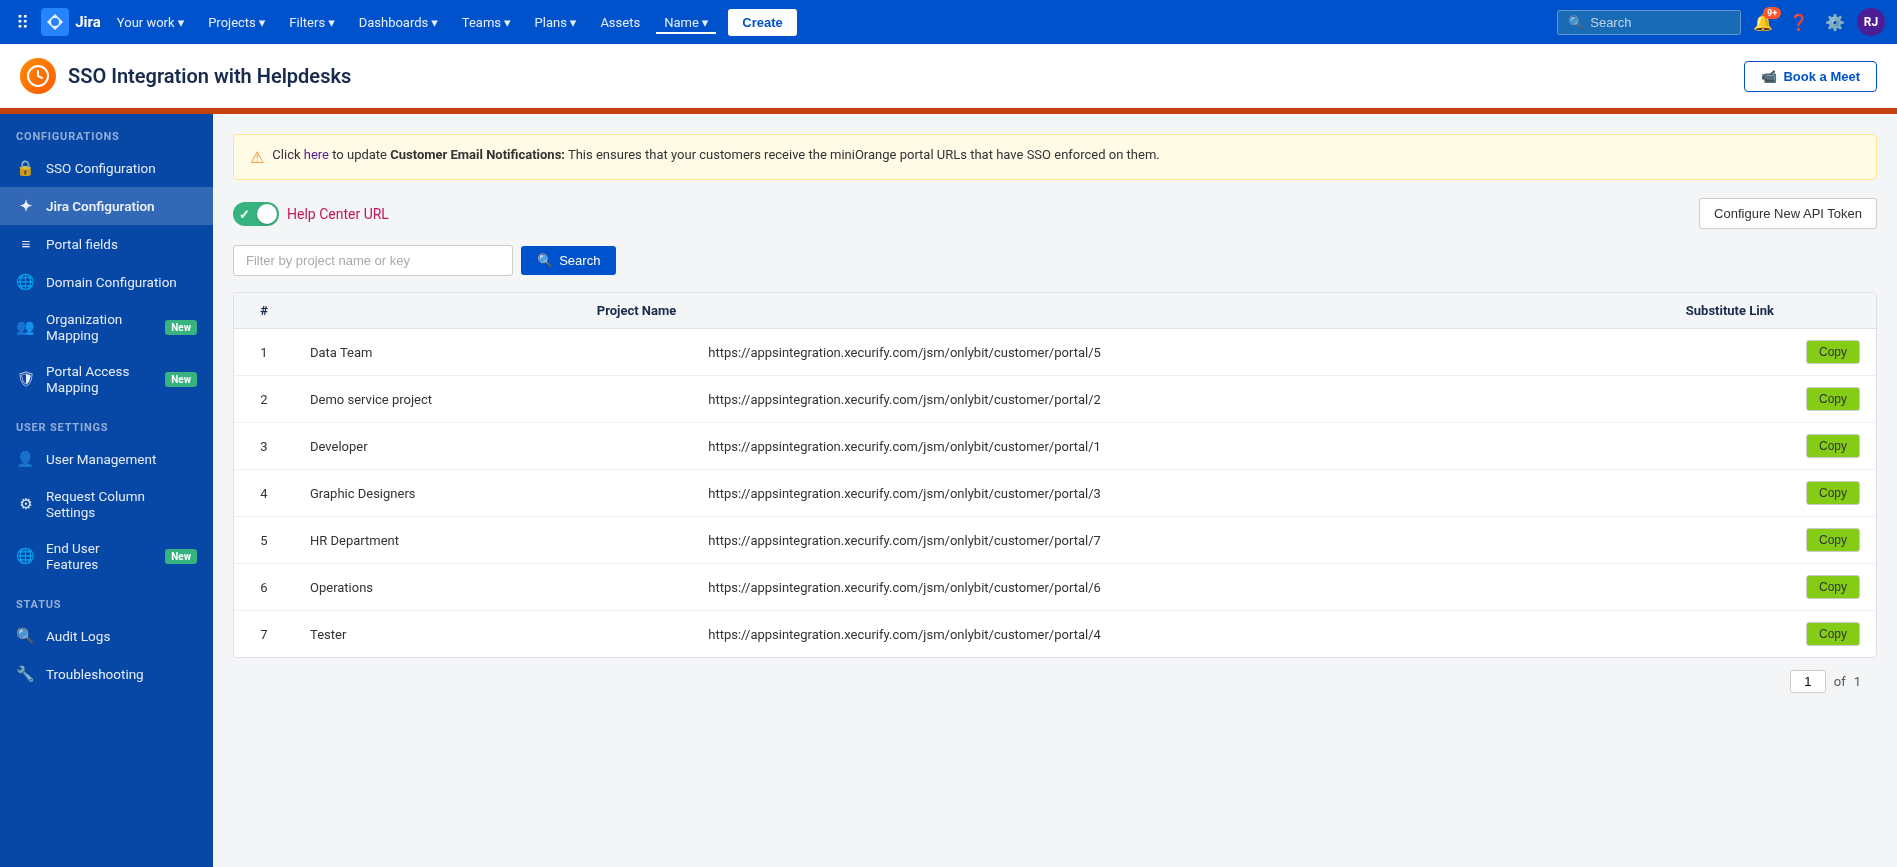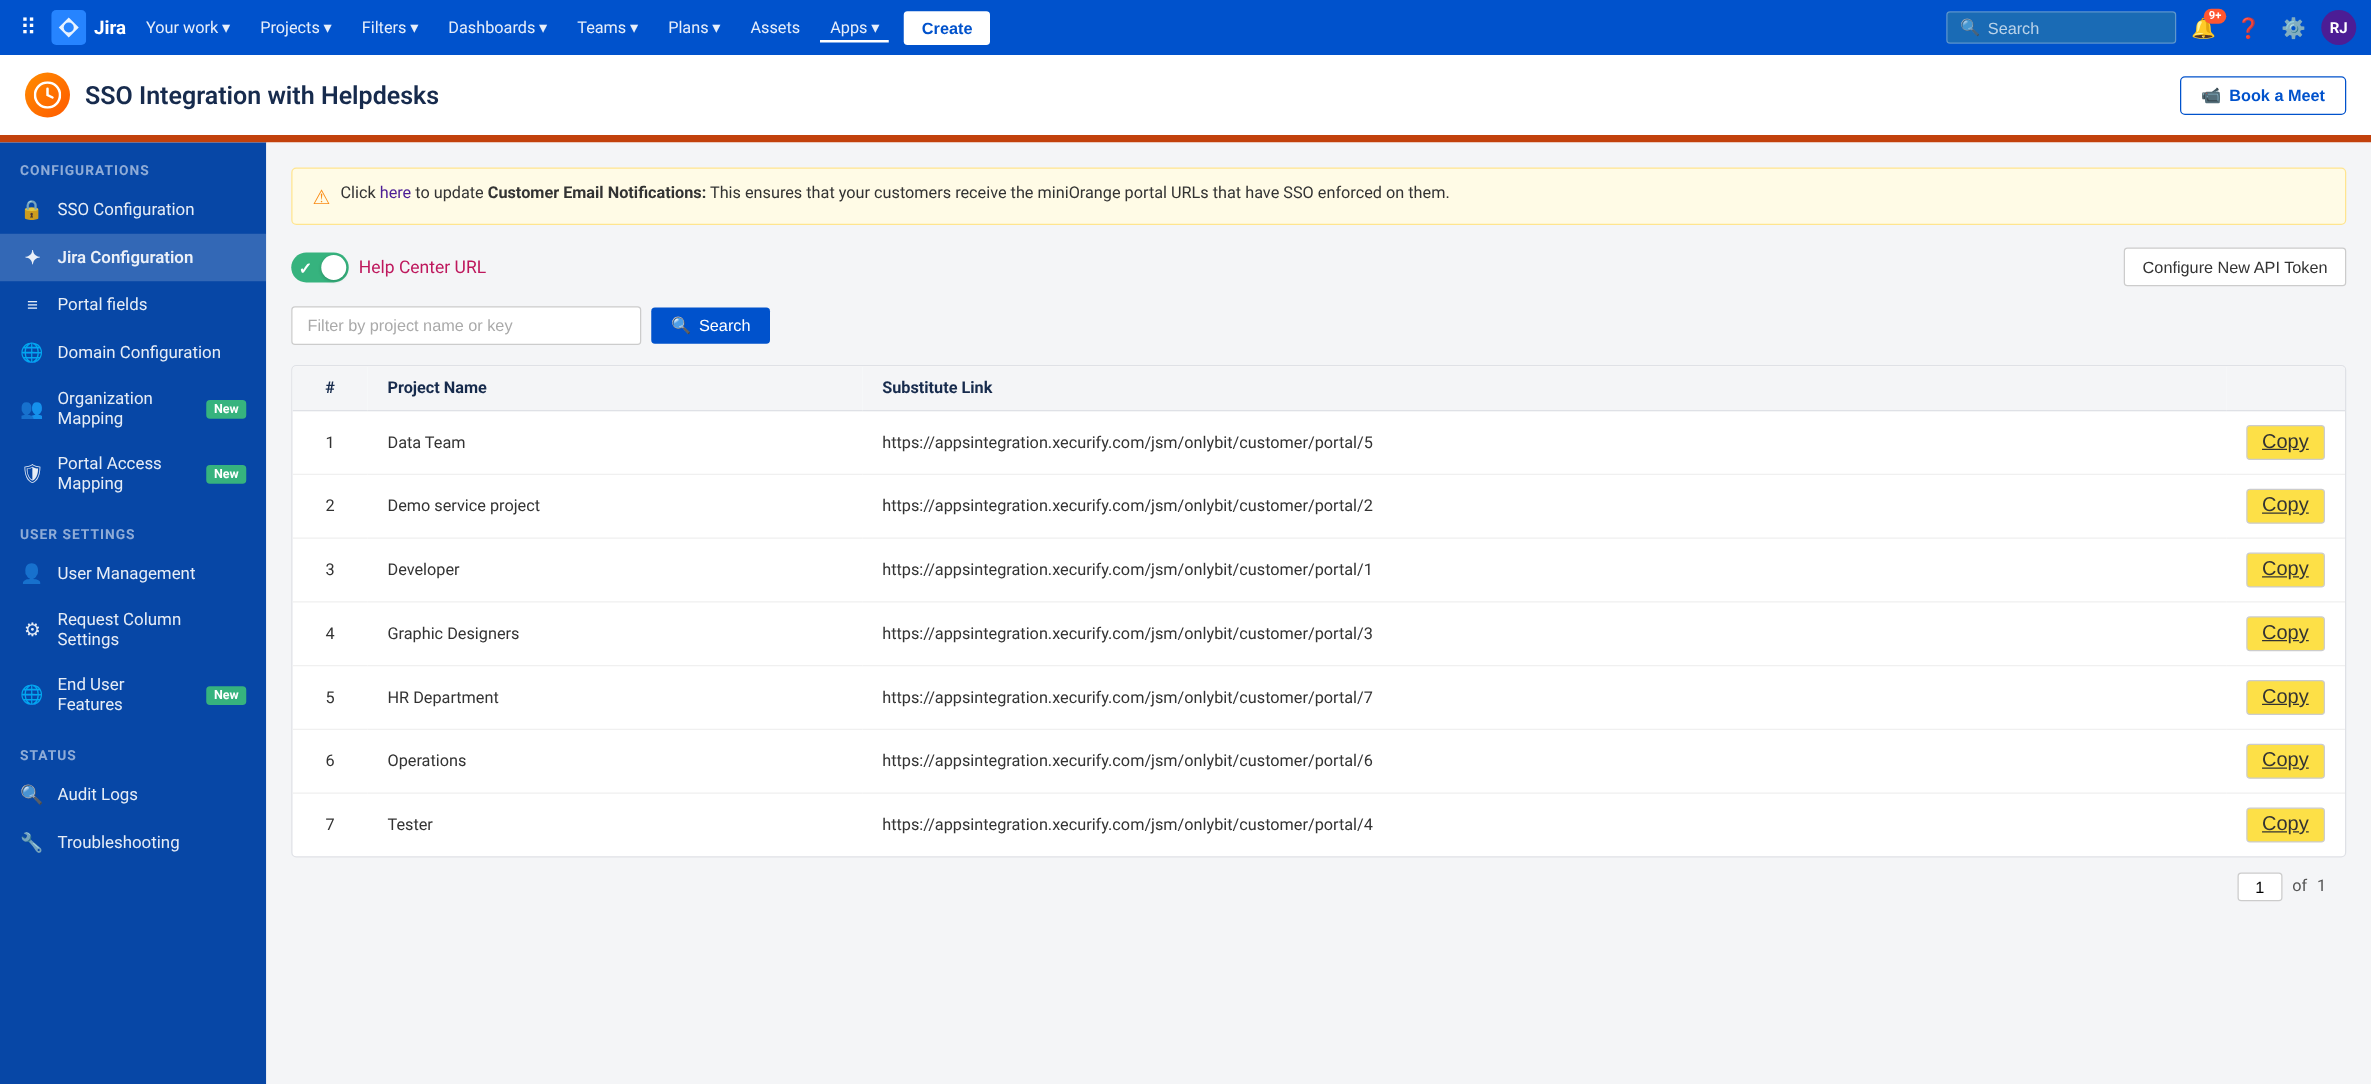--- a/index.html
+++ b/index.html
@@ -65,26 +65,26 @@
 
     
     .search-row { display: flex; align-items: center; gap: 8px; margin-bottom: 16px; }
     .filter-input { border: 1px solid #ccc; border-radius: 3px; padding: 7px 12px; font-size: 13px; width: 280px; outline: none; color: #555; }
     .filter-input::placeholder { color: #aaa; }
     .search-btn { background: #0052cc; color: white; border: none; border-radius: 3px; padding: 7px 16px; font-size: 13px; font-weight: 500; cursor: pointer; display: flex; align-items: center; gap: 6px; }
 
     
     .table-container { background: white; border: 1px solid #dfe1e6; border-radius: 4px; overflow: hidden; }
     .table { width: 100%; border-collapse: collapse; }
-    .table th { background: #f4f5f7; padding: 10px 16px; text-align: left; font-size: 13px; font-weight: 700; color: #172b4d; border-bottom: 1px solid #dfe1e6; }
+    .table th { background: #f4f5f7; padding: 10px 16px; text-align: right; font-size: 13px; font-weight: 700; color: #172b4d; border-bottom: 1px solid #dfe1e6; }
     .table th.center { text-align: center; }
     .table td { padding: 11px 16px; font-size: 13px; color: #333; border-bottom: 1px solid #f0f0f0; }
     .table td.center { text-align: center; }
     .table tr:last-child td { border-bottom: none; }
-    .copy-btn { background: #fde047; border: 1px solid #ccc; color: #333; font-size: 16px; padding: 4px 12px; border-radius: 3px; cursor: pointer; text-decoration: underline; }
+    .copy-btn { background: #84cc16; border: 1px solid #ccc; color: #333; font-size: 12px; padding: 4px 12px; border-radius: 3px; cursor: pointer; }
 
     
     .pagination { display: flex; justify-content: flex-end; align-items: center; gap: 8px; padding: 12px 16px; font-size: 13px; color: #555; }
     .page-input { width: 36px; text-align: center; border: 1px solid #ccc; border-radius: 3px; padding: 3px 6px; font-size: 13px; }
   </style>
 </head>
 <body>
 
 <nav class="top-nav">
   <div class="top-nav-left">
@@ -118,21 +118,21 @@
         <span>▾</span>
     </div>
     <div class="nav-item">
       <span>Plans</span>
         <span>▾</span>
     </div>
     <div class="nav-item">
       <span>Assets</span>
     </div>
     <div class="nav-item" style="border-bottom: 2px solid white; border-radius: 0; padding-bottom: 2px;">
-      <span>Apps</span>
+      <span>Name</span>
         <span>▾</span>
     </div>
     <button class="create-btn">Create</button>
   </div>
   <div class="top-nav-right">
     <div class="search-bar">
       <span style="color:rgba(255,255,255,0.7); font-size:13px;">🔍</span>
       <input type="text" placeholder="Search" style="">
     </div>
     <div class="nav-icon-btn" style="position:relative;">

